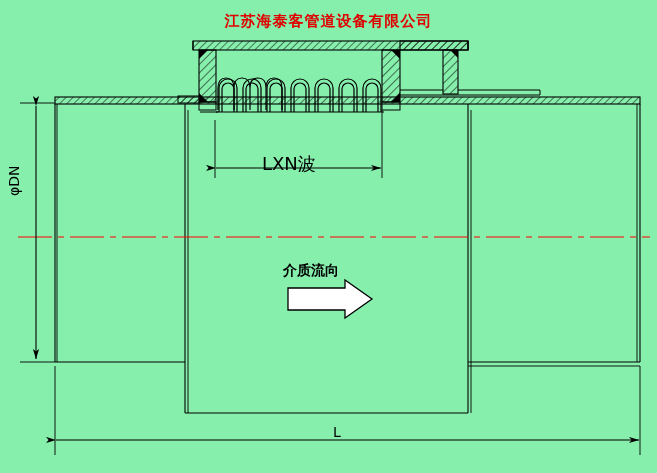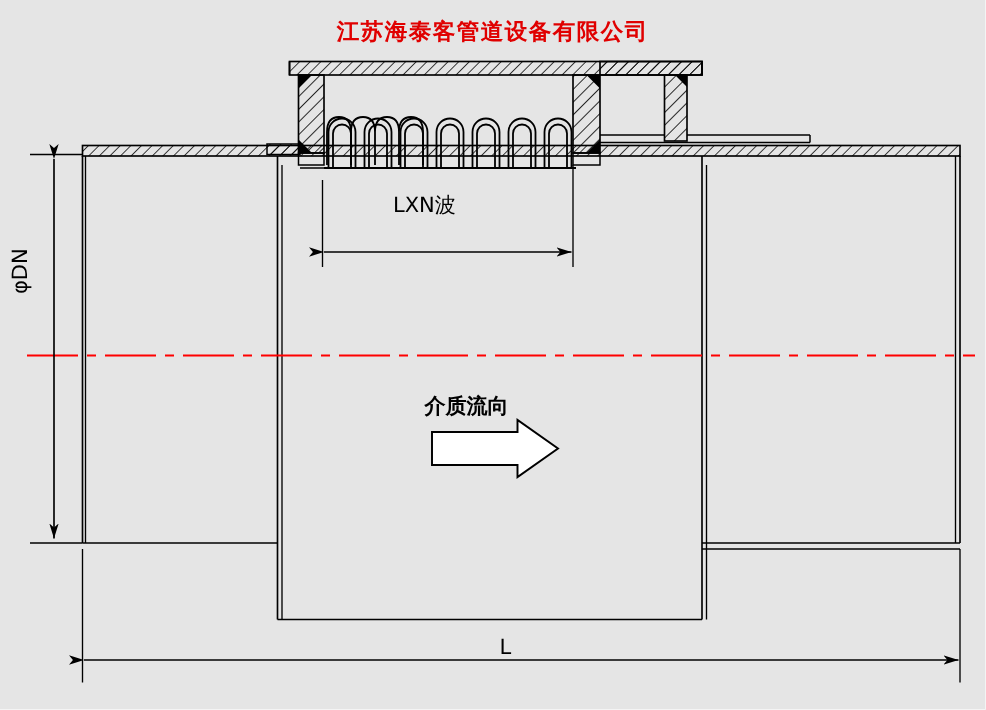--- a/index.html
+++ b/index.html
@@ -7,21 +7,21 @@
     padding: 0;
     background: #ffffff;
   }
   body {
     font-family: "Liberation Sans", sans-serif;
   }
   #canvas {
     position: relative;
     width: 657px;
     height: 473px;
-    background: #e5e5e5;
+    background: #86efac;
     overflow: hidden;
   }
   #drawing {
     position: absolute;
     left: 0;
     top: 0;
     width: 657px;
     height: 473px;
   }
   .company-title {
@@ -38,22 +38,22 @@
     white-space: nowrap;
   }
   .lbl {
     position: absolute;
     font-family: "DejaVu Sans", sans-serif;
     color: #000000;
     white-space: nowrap;
   }
   .lbl-lxn {
     left: 262px;
-    top: 128px;
-    font-size: 14px;
+    top: 152px;
+    font-size: 18px;
   }
   .lbl-flow {
     left: 283px;
     top: 262px;
     font-size: 14px;
     font-weight: bold;
   }
   .lbl-dn {
     left: 6px;
     top: 196px;

